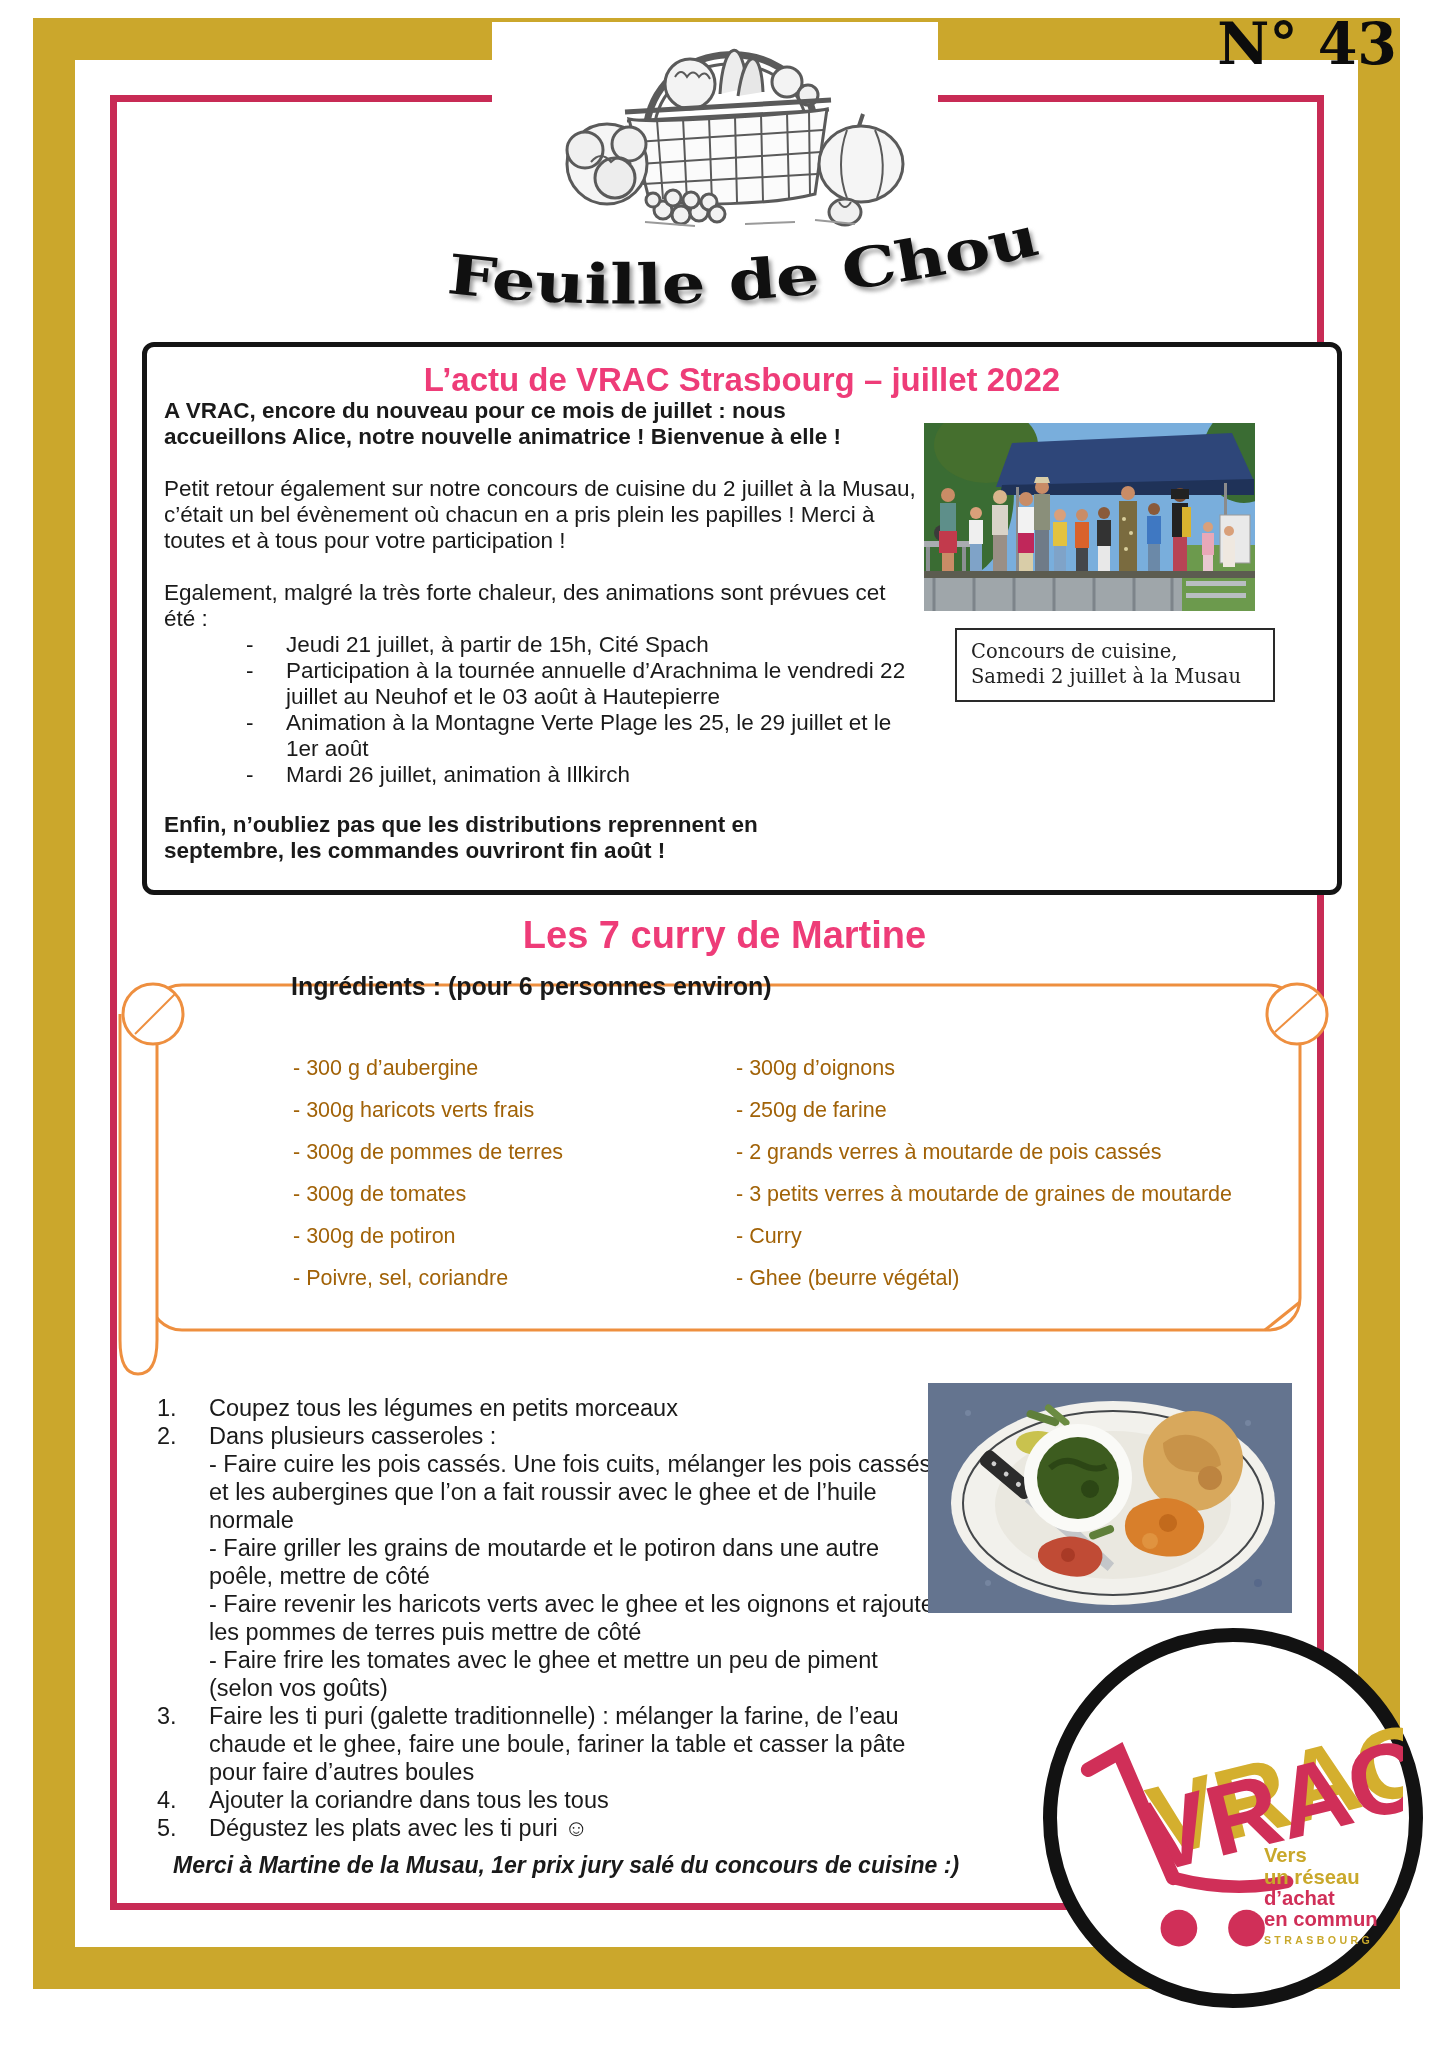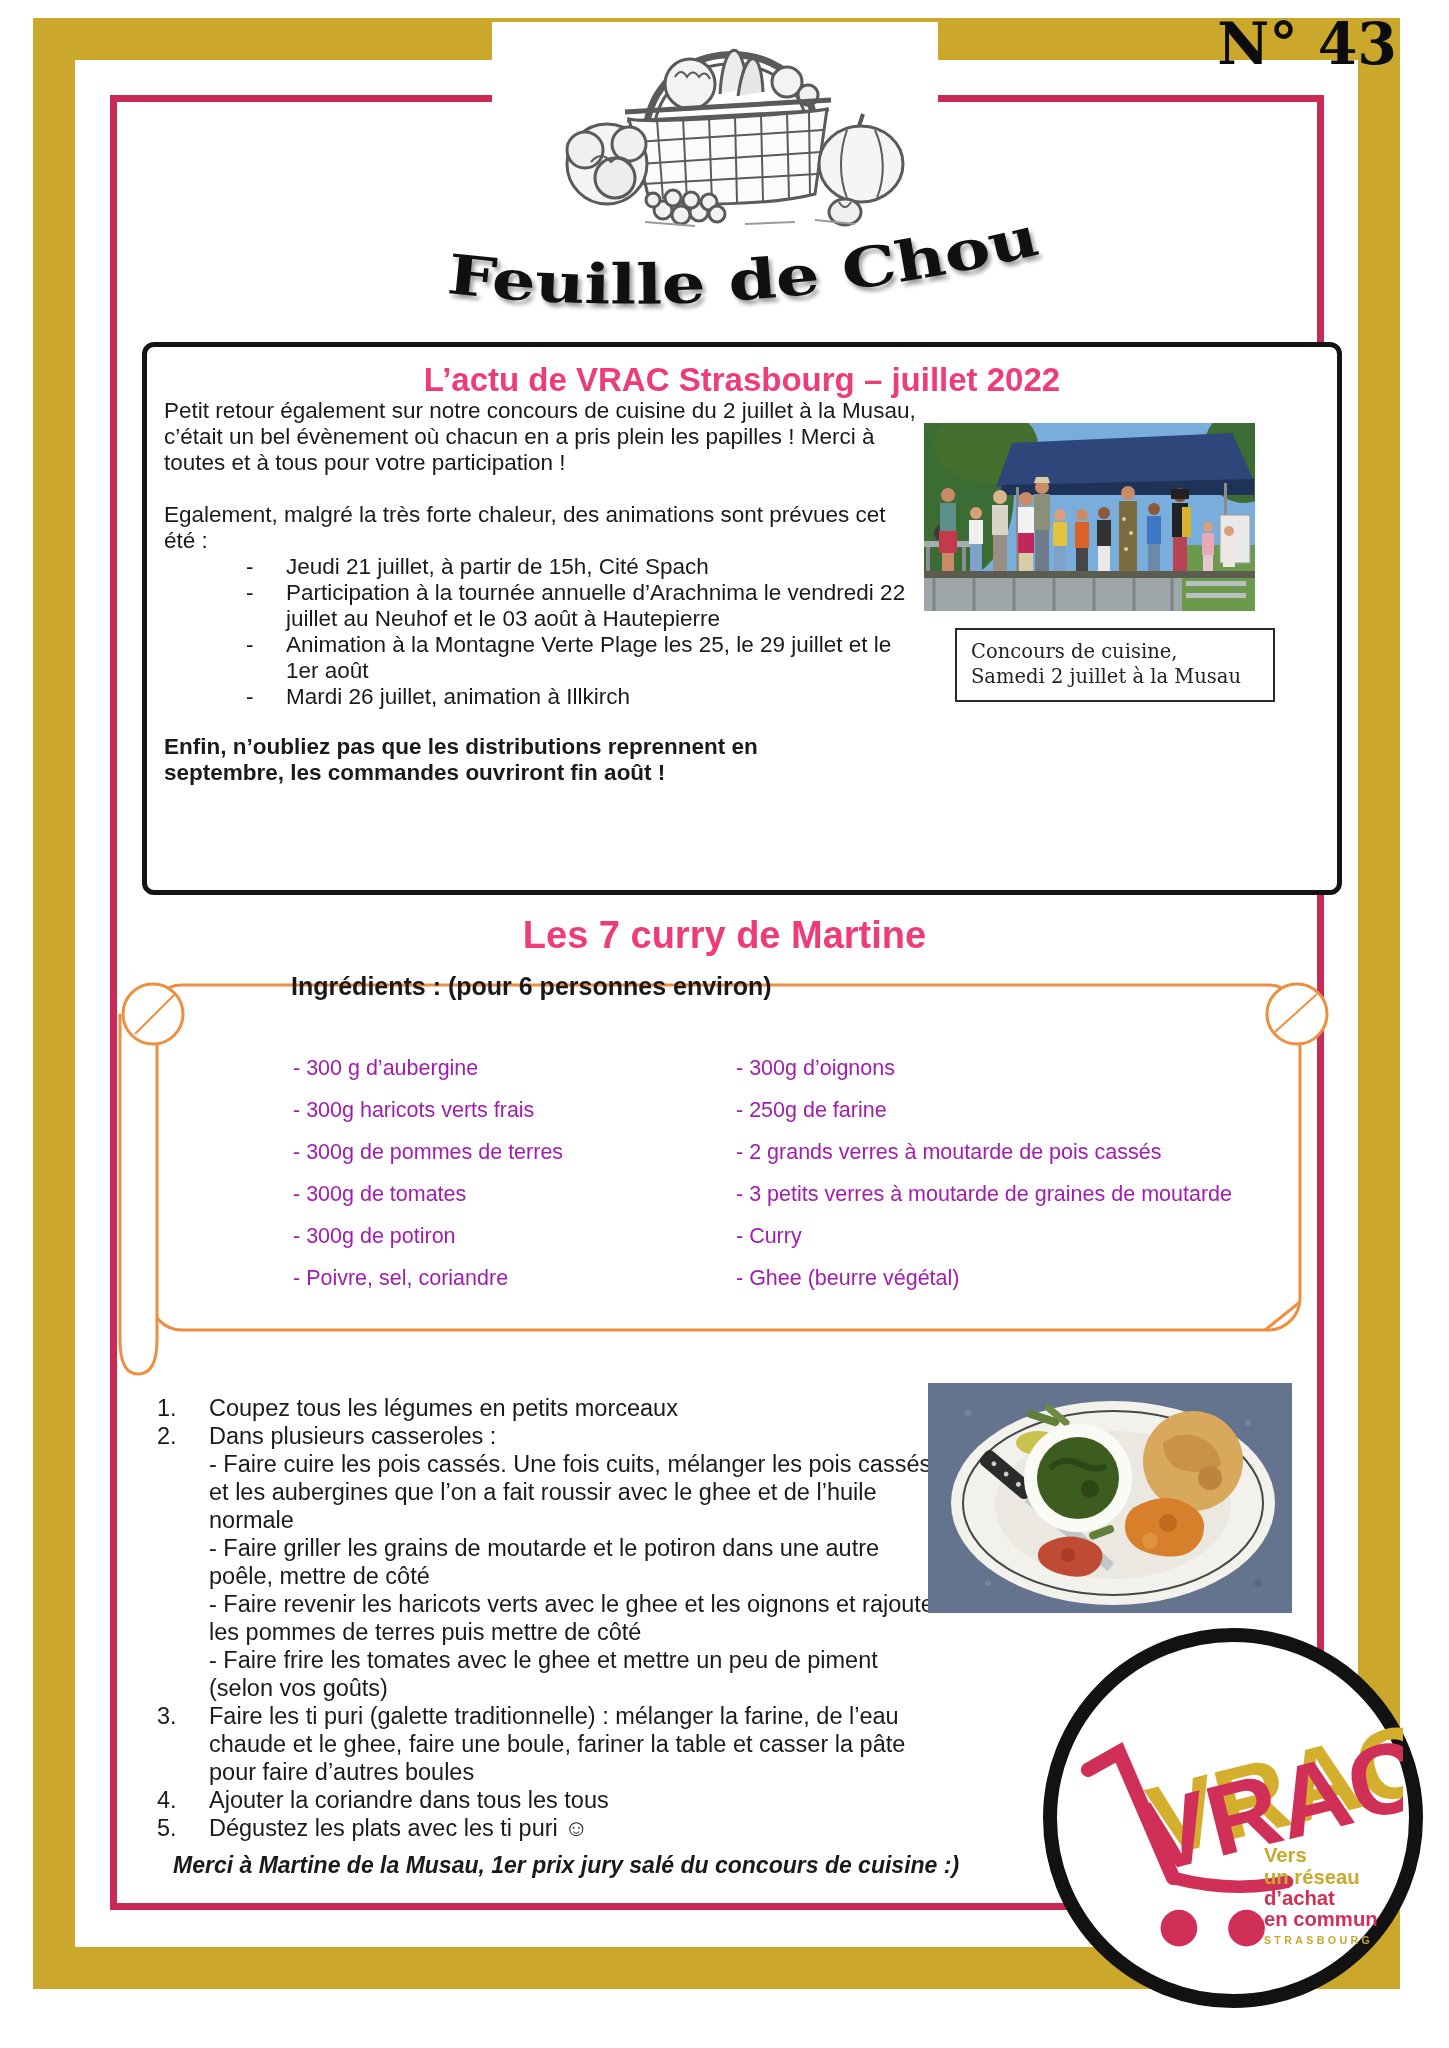--- a/index.html
+++ b/index.html
@@ -55,21 +55,21 @@
 
   .recipe-title {
     position:absolute; left:0; top:914px; width:1449px; text-align:center;
     font-size:38px; font-weight:bold; color:#EE3C78; z-index:2;
   }
   .scroll-svg { position:absolute; left:105px; top:972px; width:1240px; height:420px; z-index:1; }
   .ingredients-heading { position:absolute; left:291px; top:972px; font-size:25px; font-weight:bold; z-index:2; }
   .ingredients {
     position:absolute; left:293px; top:1056px; width:1000px; z-index:2;
     display:grid; grid-template-columns:443px 1fr; grid-auto-rows:42px;
-    color:#a21caf; font-size:21.5px;
+    color:#a16207; font-size:21.5px;
   }
   .steps {
     position:absolute; left:145px; top:1394px; width:800px; z-index:2;
     font-size:23.5px; line-height:28px; margin:0; padding:0; list-style:none; counter-reset:step;
   }
   .steps li { position:relative; padding-left:64px; white-space:pre-line; counter-increment:step; }
   .steps li::before { content:counter(step) "."; position:absolute; left:12px; top:0; }
   .thanks-note {
     position:absolute; left:133px; top:1852px; z-index:2;
     font-size:23px; font-weight:bold; font-style:italic;margin-left:40px;
@@ -147,20 +147,21 @@
     </defs>
     <text class="masthead-shadow">
       <textPath href="#archpath" startOffset="8" textLength="600" lengthAdjust="spacingAndGlyphs">Feuille de Chou</textPath>
     </text>
   </svg>
 
   <div class="news-box">
     <div class="news-title">L’actu de VRAC Strasbourg – juillet 2022</div>
 
     <div class="news-col">
+      <p class="p-bold">A VRAC, encore du nouveau pour ce mois de juillet : nous accueillons Alice, notre nouvelle animatrice ! Bienvenue à elle !</p>
       <p>Petit retour également sur notre concours de cuisine du 2 juillet à la Musau, c’était un bel évènement où chacun en a pris plein les papilles ! Merci à toutes et à tous pour votre participation !</p>
       <p style="margin-bottom:0">Egalement, malgré la très forte chaleur, des animations sont prévues cet été :</p>
       <div class="events">
         <div class="event">Jeudi 21 juillet, à partir de 15h, Cité Spach</div>
         <div class="event">Participation à la tournée annuelle d’Arachnima le vendredi 22 juillet au Neuhof et le 03 août à Hautepierre</div>
         <div class="event">Animation à la Montagne Verte Plage les 25, le 29 juillet et le 1er août</div>
         <div class="event">Mardi 26 juillet, animation à Illkirch</div>
       </div>
       <p class="p-bold news-outro">Enfin, n’oubliez pas que les distributions reprennent en septembre, les commandes ouvriront fin août !</p>
     </div>

